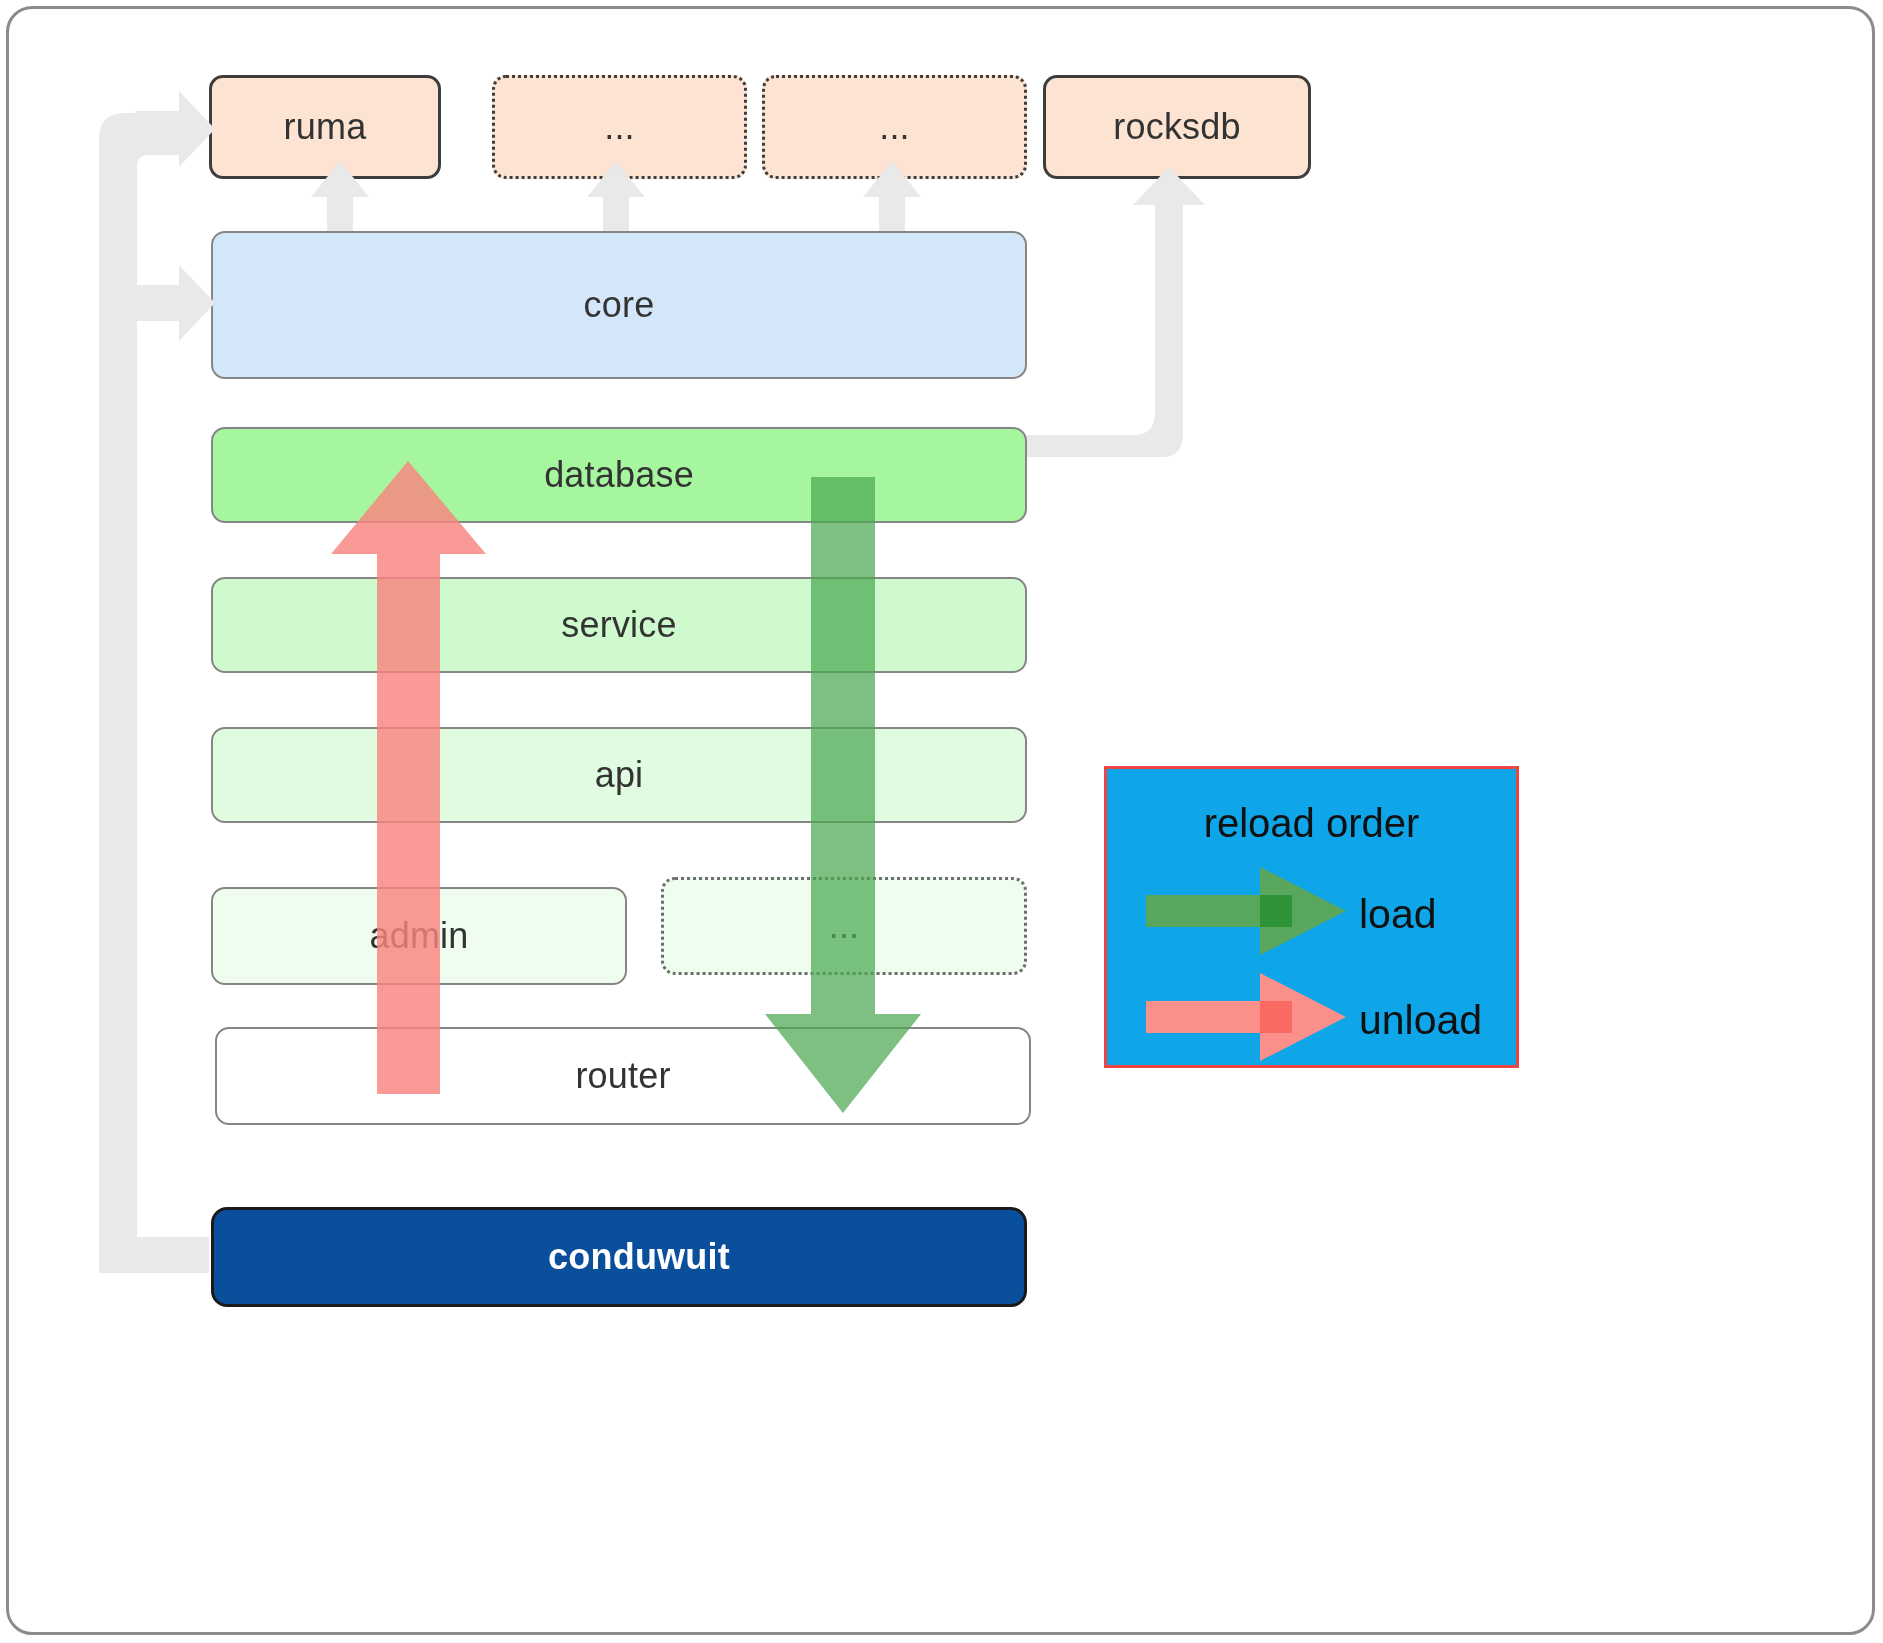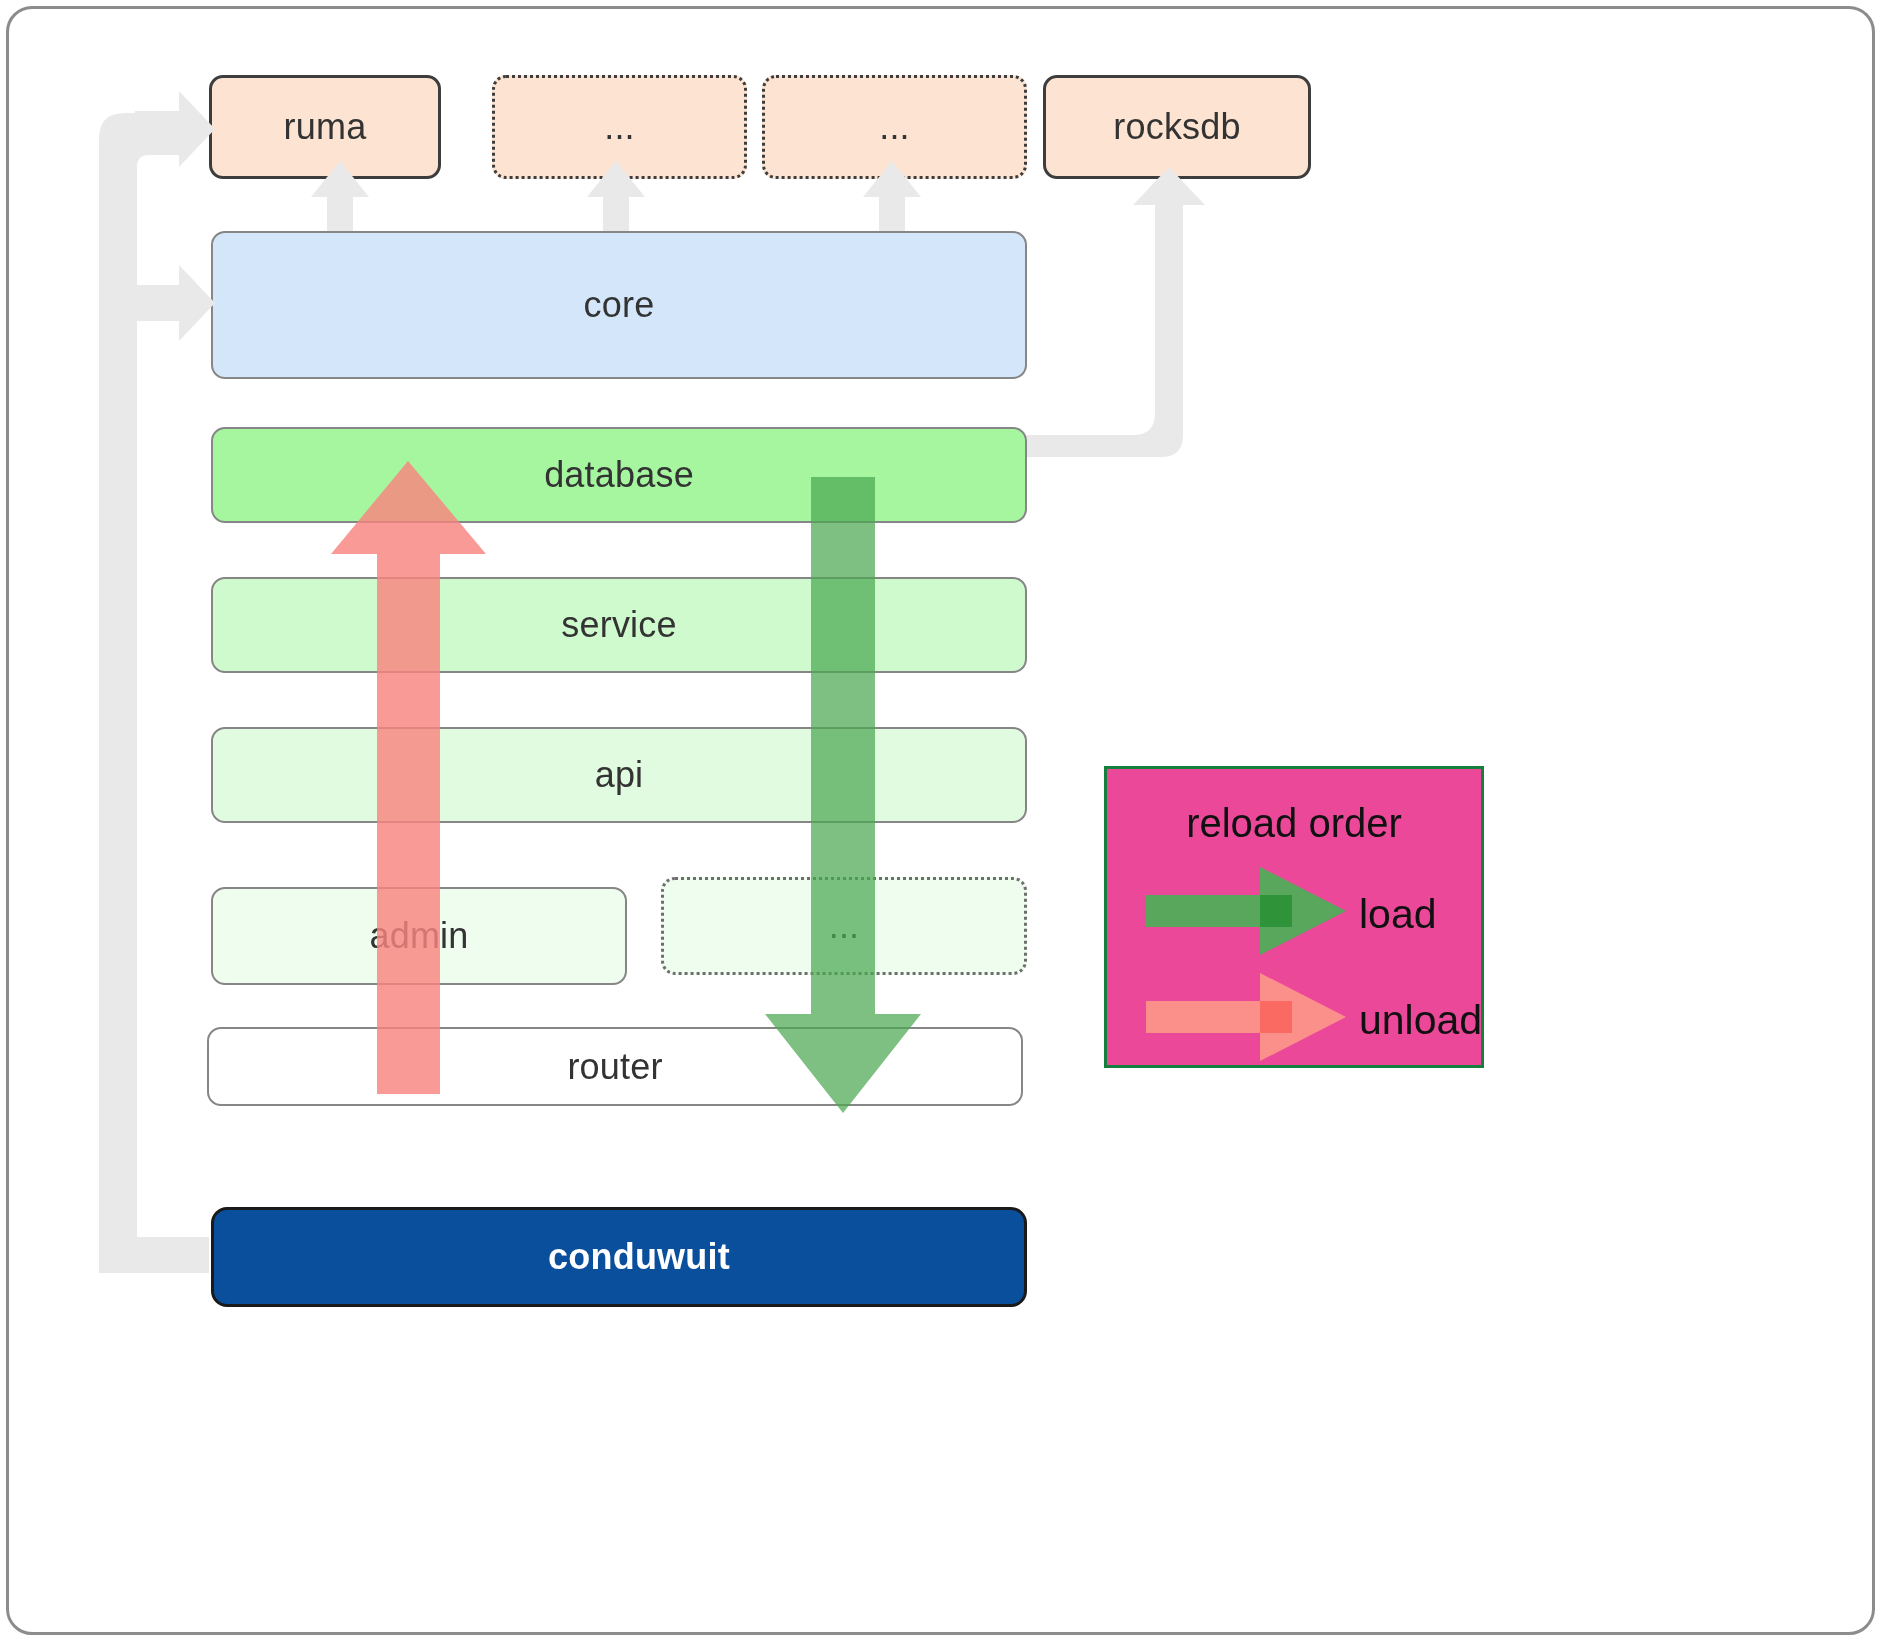--- a/index.html
+++ b/index.html
@@ -45,23 +45,23 @@
   
   .layer{ position:absolute; left:0; top:0; width:1869px; height:1629px;
           pointer-events:none; }
   #connectors{ z-index:1; }
   #bigarrows { z-index:5; }
 
   
   #legend{
     position:absolute;
     left:1095px; top:757px;
-    width:380px; height:302px;
-    background:#ec4899;
-    border:3px solid #15803d;
+    width:415px; height:302px;
+    background:#0ea5e9;
+    border:3px solid #ef4444;
     box-sizing:border-box;
     z-index:6;
   }
   #legend-title{
     position:absolute; left:0; top:32px; width:100%;
     text-align:center; font-size:40px; color:#111111;
   }
   .legend-row{ position:absolute; left:0; width:100%; height:64px; }
   .legend-row .lbl{
     position:absolute; left:252px; top:12px;
@@ -132,21 +132,21 @@
   </div>
 
   <div class="node g4 solid-gray" style="left:202px;top:868px;width:416px;height:98px;margin-top:10px;">
     <span>admin</span>
   </div>
 
   <div class="node g4 dotted" style="left:652px;top:868px;width:366px;height:98px;border:3px dotted #6e6e6e;">
     <span>...</span>
   </div>
 
-  <div class="node white solid-gray" style="left:198px;top:1018px;width:816px;height:79px;text-align:center;">
+  <div class="node white solid-gray" style="left:206px;top:1018px;width:816px;height:98px;text-align:center;">
     <span>router</span>
   </div>
 
   <div class="node navy solid-black" style="left:202px;top:1198px;width:816px;height:100px;border-radius:16px;">
     <span>conduwuit</span>
   </div>
 
   <svg class="layer" id="bigarrows" viewBox="0 0 1869 1629">
 
     <g>

